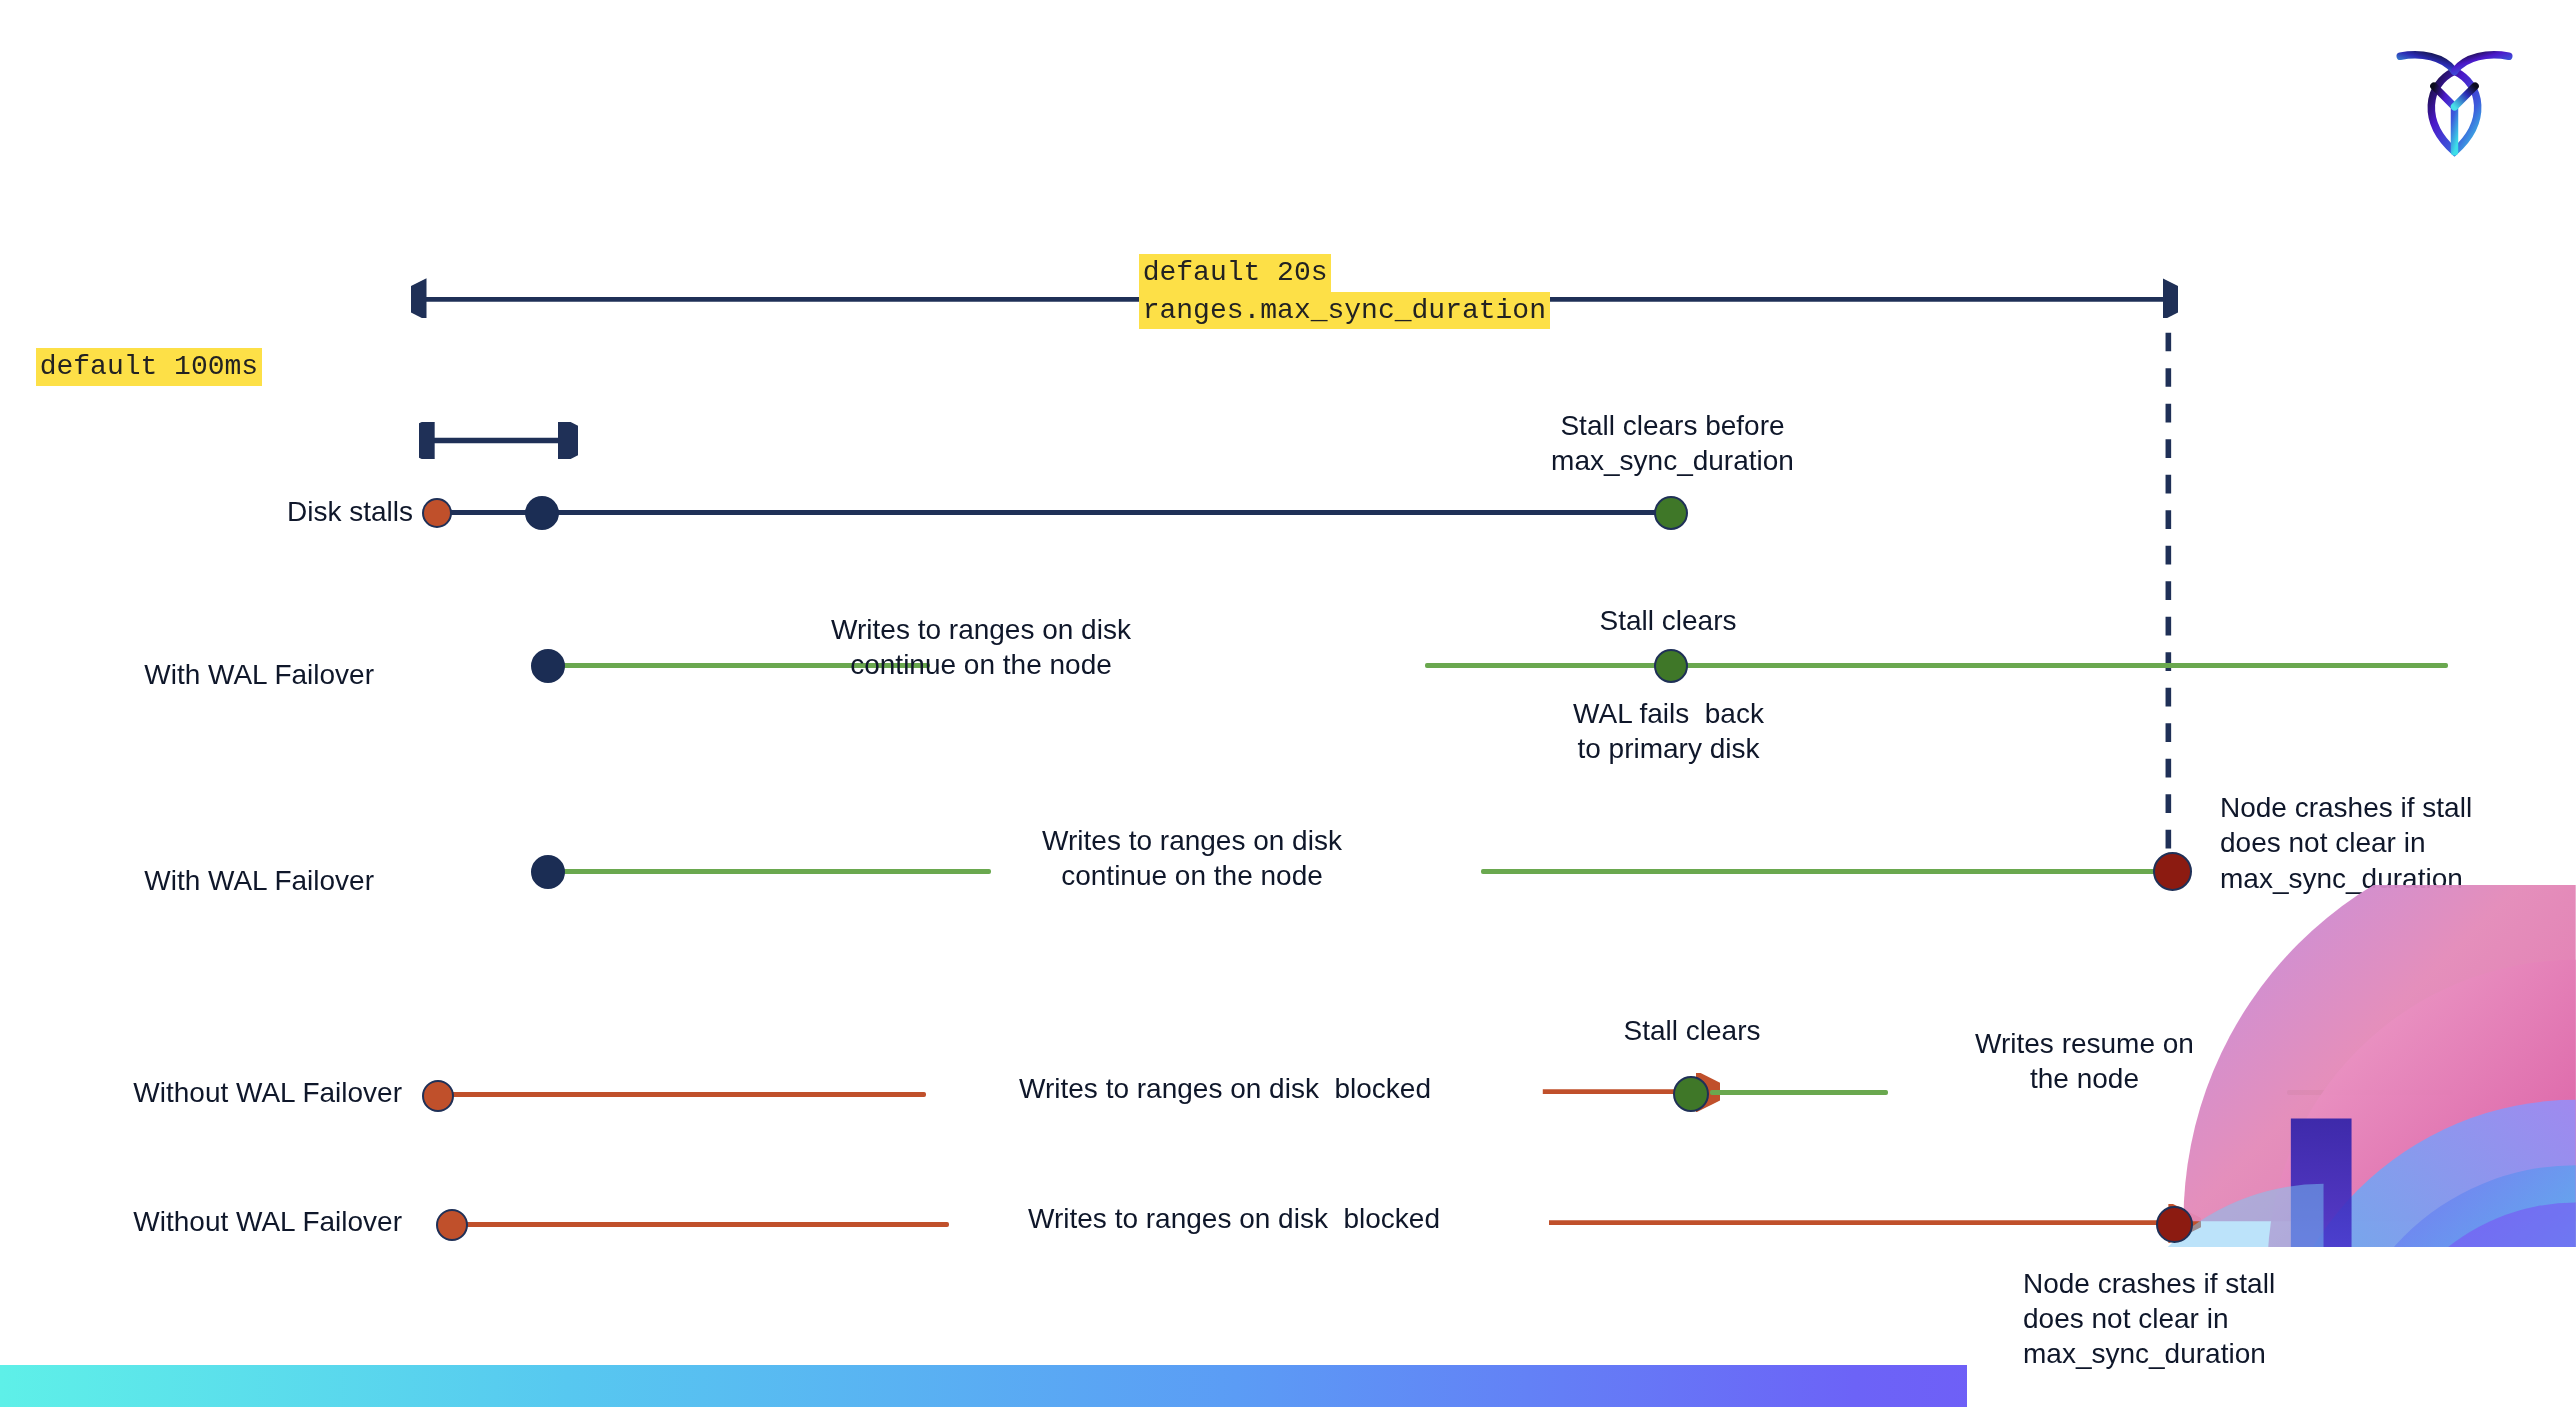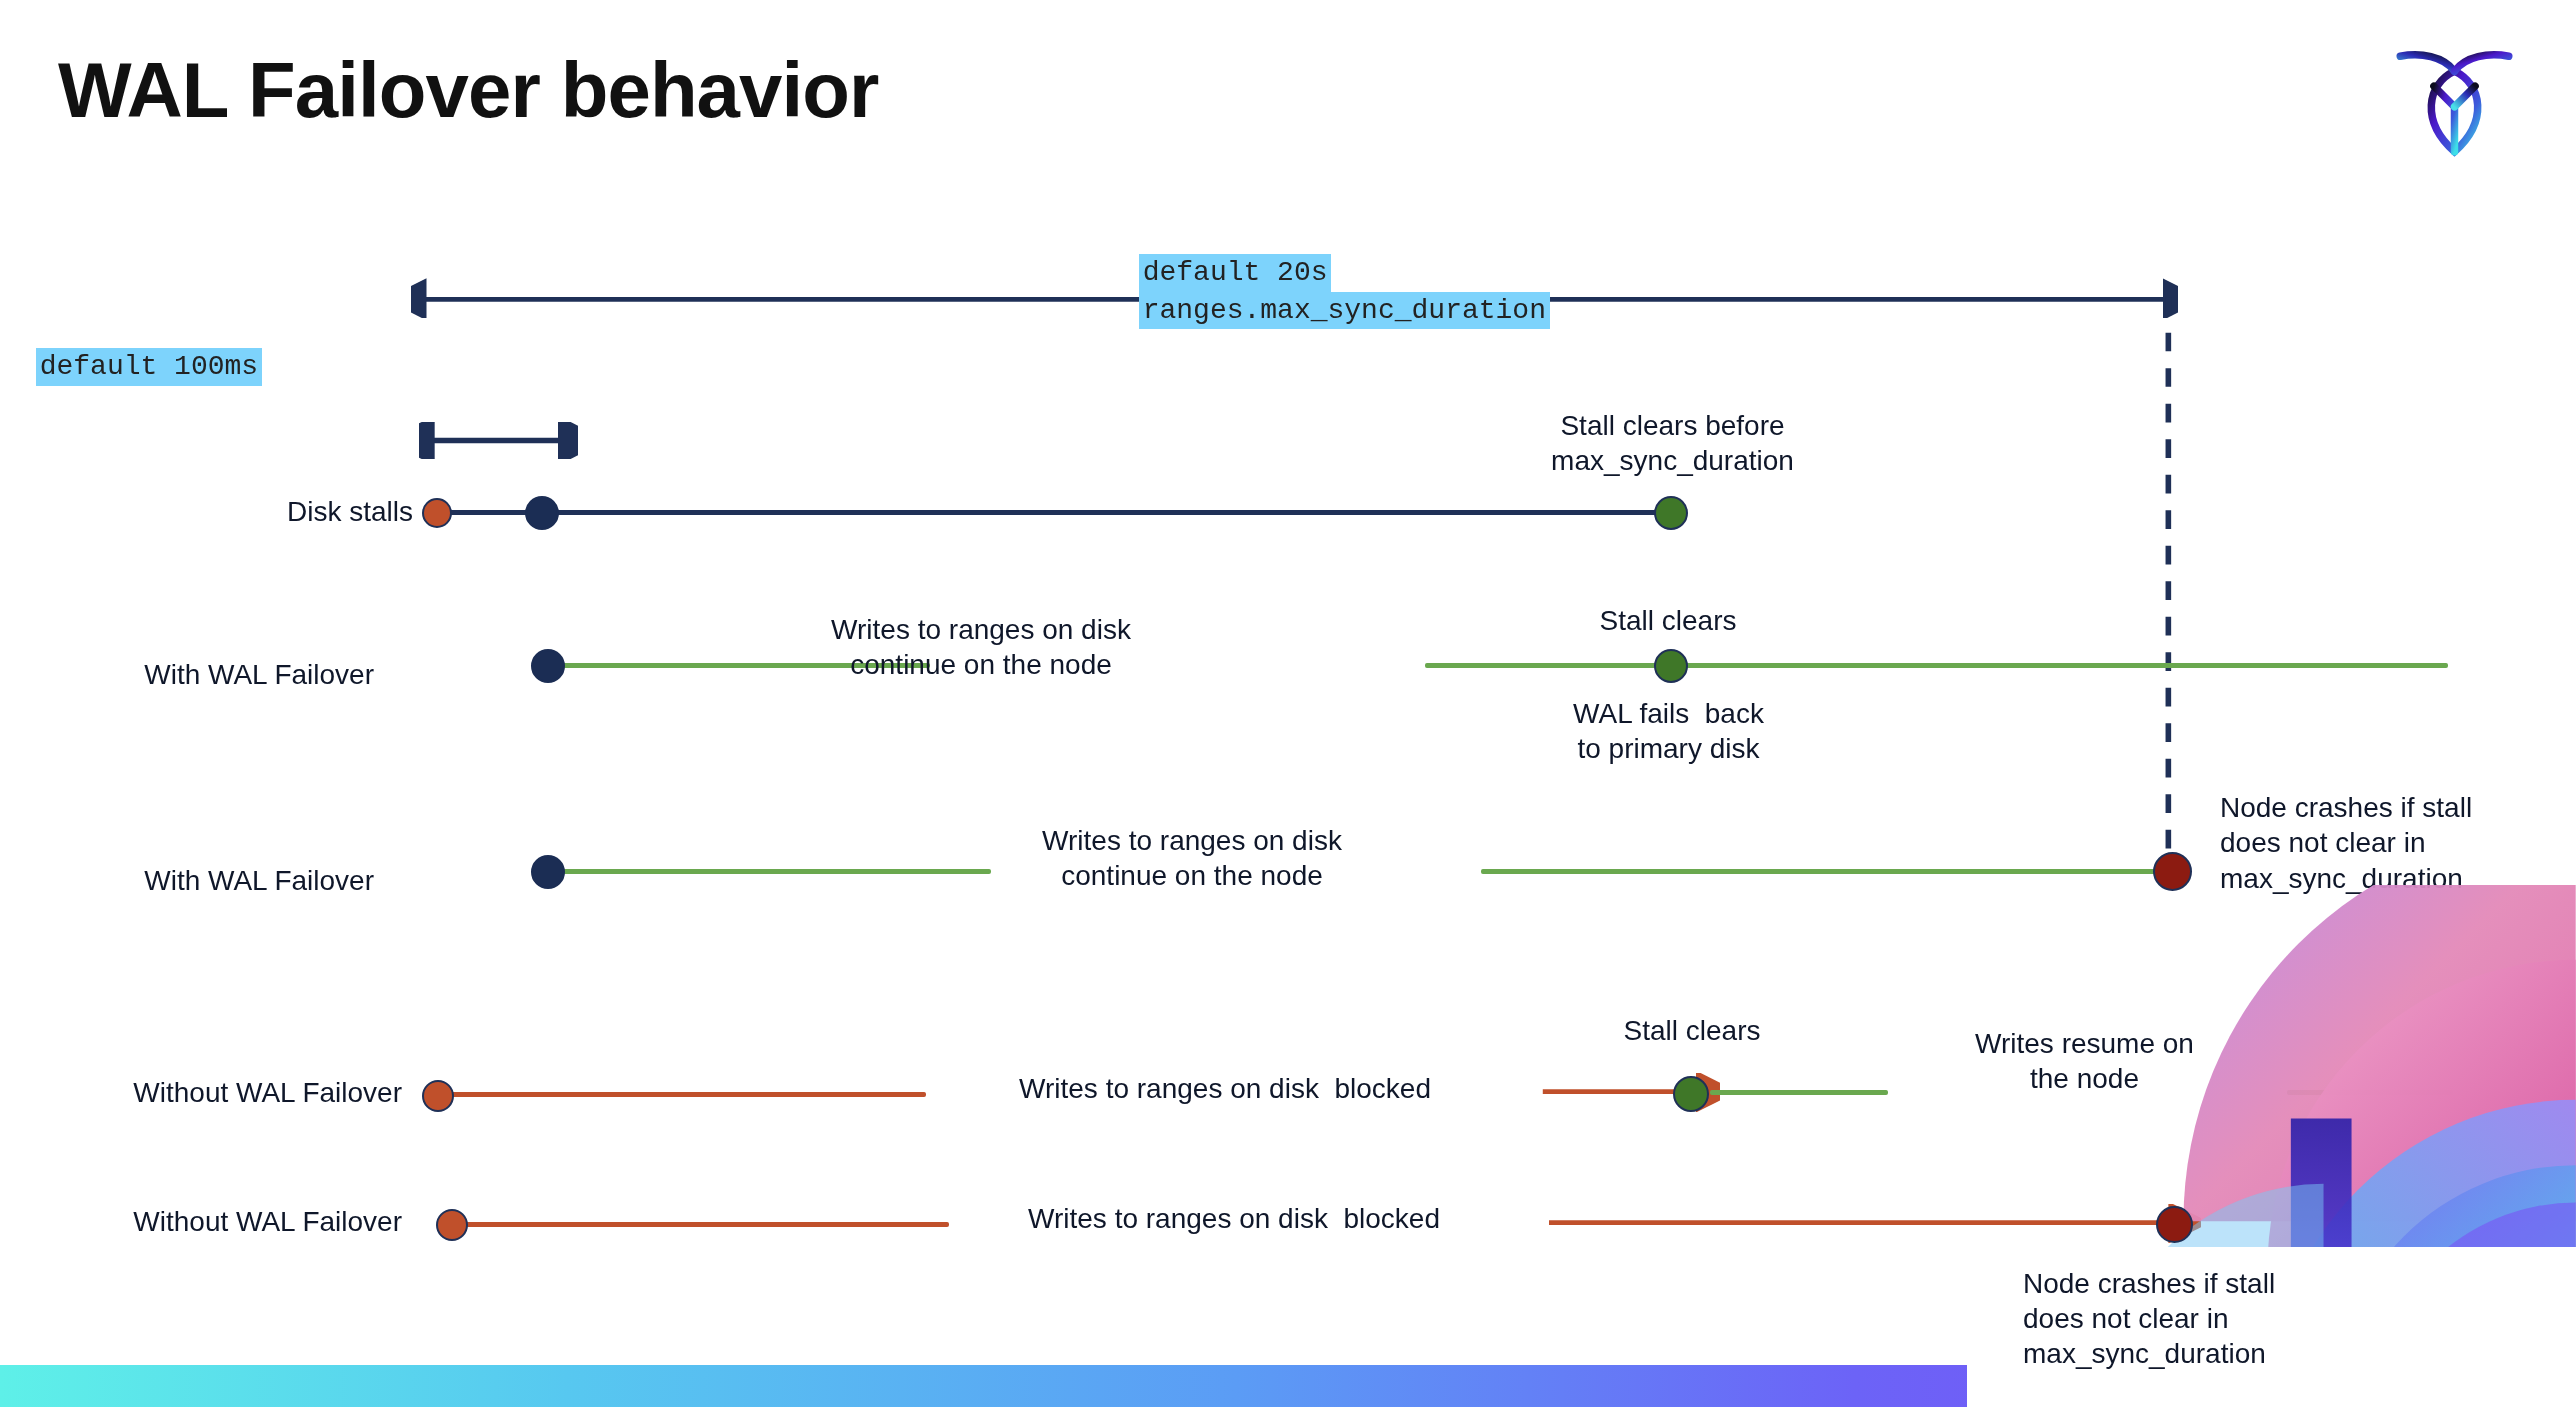--- a/index.html
+++ b/index.html
@@ -24,21 +24,21 @@
   }
 
   
   #brand-logo{left:2389px;top:28px;width:131px;height:136px;}
 
   
   .mono{
     font-family:"Liberation Mono", monospace;
     font-size:28px;
     color:#222222;
-    background:#7dd3fc;
+    background:#fde047;
     line-height:1.28;
     white-space:pre;
     padding:0.9px 3.7px;
     display:inline-block;
   }
   .monoblock{display:flex;flex-direction:column;align-items:flex-start;}
 
   
   .dlabel{
     font-size:28px;
@@ -76,21 +76,20 @@
   #bottom-callout{
     left:1967px;top:1247px;width:609px;height:161px;
     background:#ffffff;
   }
 </style>
 </head>
 <body>
 
 <div class="stage">
 
-  <div class="abs" id="page-title">WAL Failover behavior</div>
 
   <div class="abs" id="brand-logo">
     <svg width="131" height="136" viewBox="0 0 140 145">
       <defs>
         <linearGradient id="lg1" x1="0" y1="0" x2="1" y2="1">
           <stop offset="0%" stop-color="#0c0c1e"></stop>
           <stop offset="35%" stop-color="#4b18c9"></stop>
           <stop offset="70%" stop-color="#3b5bdb"></stop>
           <stop offset="100%" stop-color="#3ddfe8"></stop>
         </linearGradient>

